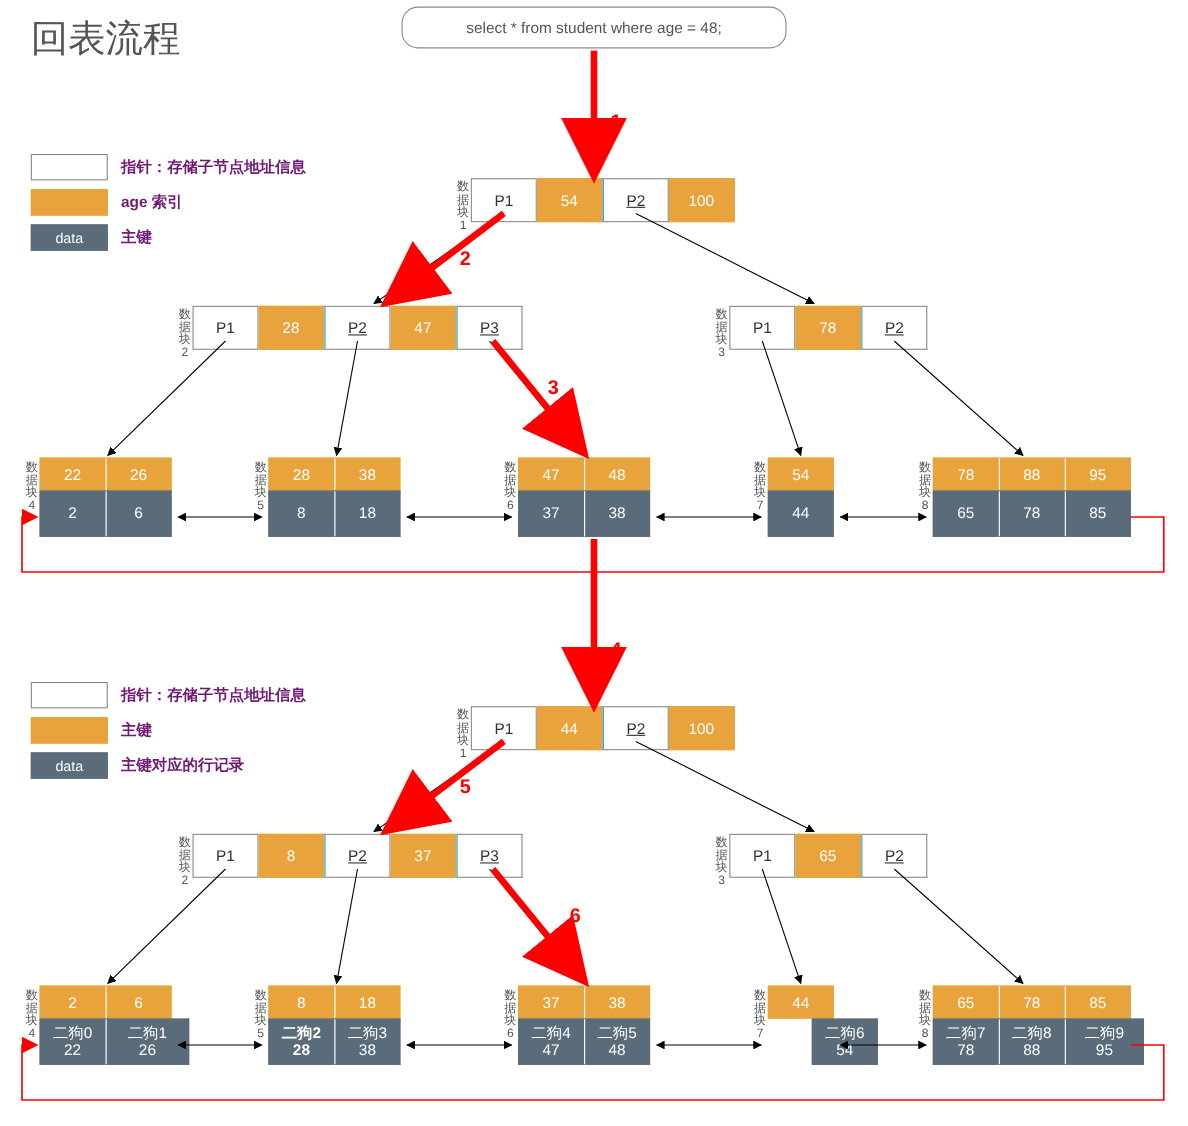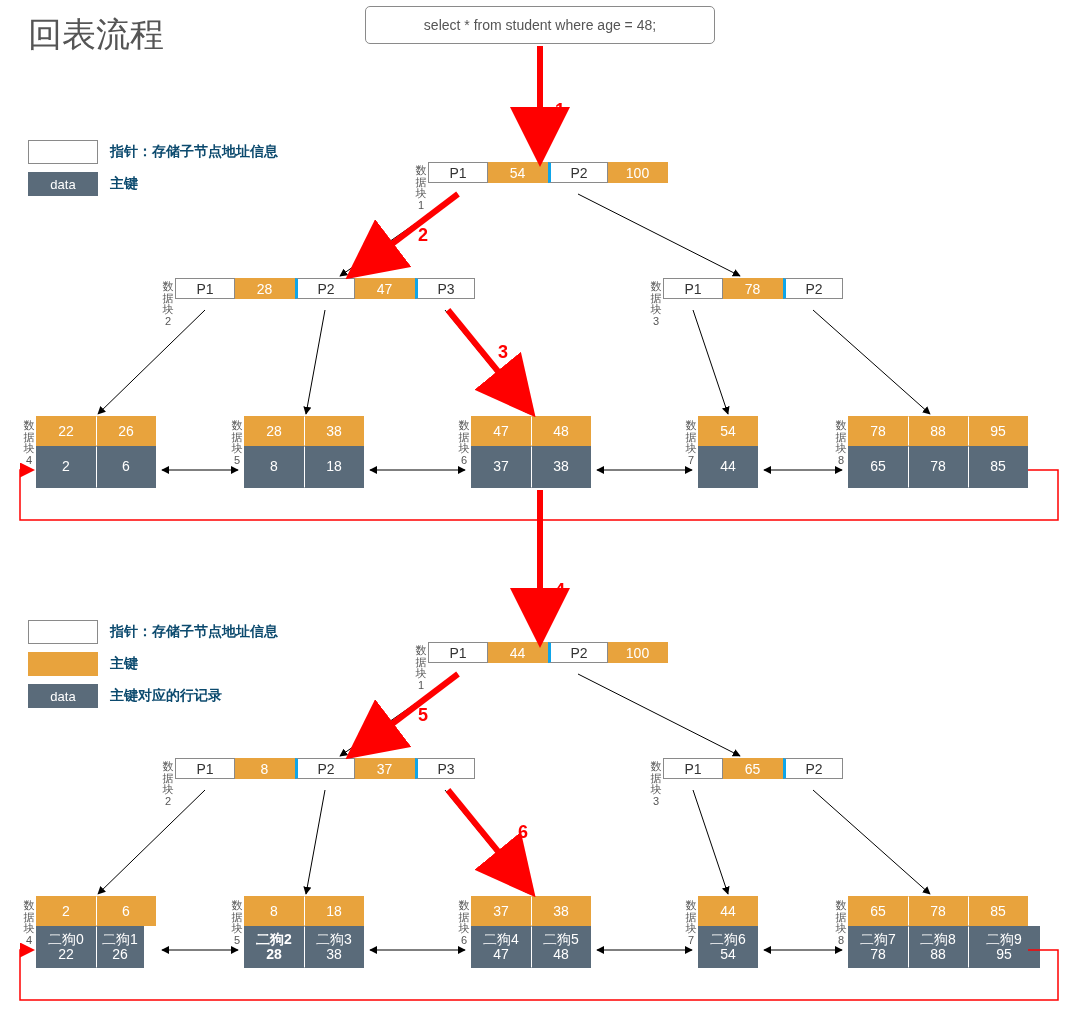--- a/index.html
+++ b/index.html
@@ -20,59 +20,59 @@
     font-size: 34px;
     color: #555;
   }
   .sql-box {
     position: absolute;
     left: 365px;
     top: 6px;
     width: 350px;
     height: 38px;
     border: 1px solid #8a8a8a;
-    border-radius: 5px;
+    border-radius: 15px;
     display: flex;
     align-items: center;
     justify-content: center;
     font-size: 14px;
     color: #555;
     background: #fff;
   }
   .legend {
     position: absolute;
     left: 28px;
     width: 260px;
   }
   .legend-row { display: flex; align-items: center; margin-bottom: 4px; height: 28px; }
   .legend-swatch {
     width: 70px; height: 24px; border: 1px solid #8a8a8a; margin-right: 12px;
   }
-  .legend-text { font-size: 14px; font-weight: bold; color: #0c4a6e; }
+  .legend-text { font-size: 14px; font-weight: bold; color: #701a75; }
   .sw-white { background: #fff; }
   .sw-orange { background: #e8a33d; border-color: #e8a33d; }
   .sw-slate { background: #5a6b7a; border-color: #5a6b7a; color: #fff; display:flex;align-items:center;justify-content:center;font-size:13px;}
 
   .block-label {
     position: absolute;
     font-size: 11px;
     color: #555;
     width: 12px;
     text-align: center;
     line-height: 1.05;
   }
 
-  .hnode { position: absolute; display: flex; height: 21px; }
+  .hnode { position: absolute; display: flex; height: 40px; }
   .cell {
     border: 1px solid #8a8a8a; display:flex; align-items:center; justify-content:center;
     font-size: 14px; background:#fff; color:#333;
   }
   .cell.orange { background:#e8a33d; border-color:#e8a33d; color:#fff; }
   .cell + .cell { border-left: none; }
-  .cell.orange + .cell { border-left: 3px solid #0ea5e9; }
+  .cell.orange + .cell { border-left: 1px solid #0ea5e9; text-decoration: underline; }
   .cell + .cell.orange { }
 
   .leaf { position:absolute; }
   .leaf .row { display:flex; }
   .leaf .c {
     display:flex; align-items:center; justify-content:center;
     border:1px solid #e8a33d; font-size:14px; color:#fff;
   }
   .leaf .top .c { background:#e8a33d; height:30px; }
   .leaf .bot .c { background:#5a6b7a; border-color:#5a6b7a; height:42px; flex-direction:column; line-height:1.1; font-size:14px;}
@@ -87,20 +87,24 @@
 <div class="title">回表流程</div>
 
 <div class="sql-box">select * from student where age = 48;</div>
 
 <div class="legend" style="top:138px;">
   <div class="legend-row">
     <div class="legend-swatch sw-white"></div>
     <div class="legend-text">指针：存储子节点地址信息</div>
   </div>
   <div class="legend-row">
+    <div class="legend-swatch sw-orange"></div>
+    <div class="legend-text">age 索引</div>
+  </div>
+  <div class="legend-row">
     <div class="legend-swatch sw-slate">data</div>
     <div class="legend-text">主键</div>
   </div>
 </div>
 
 <div class="legend" style="top:618px;">
   <div class="legend-row">
     <div class="legend-swatch sw-white"></div>
     <div class="legend-text">指针：存储子节点地址信息</div>
   </div>
@@ -226,21 +230,21 @@
 <div class="leaf" style="left:36px; top:896px;">
   <div class="row top">
       <div class="c" style="width:60px;">2</div>
       <div class="c" style="width:60px;">6</div>
     </div>
   <div class="row bot">
     <div class="c" style="width:60px;">
         <span>二狗0</span>
         <span>22</span>
       </div>
-    <div class="c" style="width:48px;">
+    <div class="c" style="width:76px;">
         <span>二狗1</span>
         <span>26</span>
       </div>
   </div>
 </div>
 
 <div class="block-label" style="left:231px; top:900px;">数<br>据<br>块<br>5</div>
 <div class="leaf" style="left:244px; top:896px;">
   <div class="row top">
       <div class="c" style="width:60px;">8</div>
@@ -275,21 +279,21 @@
       </div>
   </div>
 </div>
 
 <div class="block-label" style="left:685px; top:900px;">数<br>据<br>块<br>7</div>
 <div class="leaf" style="left:698px; top:896px;">
   <div class="row top">
       <div class="c" style="width:60px;">44</div>
     </div>
   <div class="row bot">
-    <div class="c" style="width:60px;">
+    <div class="c" style="width:60px;margin-left:40px;">
         <span>二狗6</span>
         <span>54</span>
       </div>
   </div>
 </div>
 
 <div class="block-label" style="left:835px; top:900px;">数<br>据<br>块<br>8</div>
 <div class="leaf" style="left:848px; top:896px;">
   <div class="row top">
       <div class="c" style="width:60px;">65</div>

